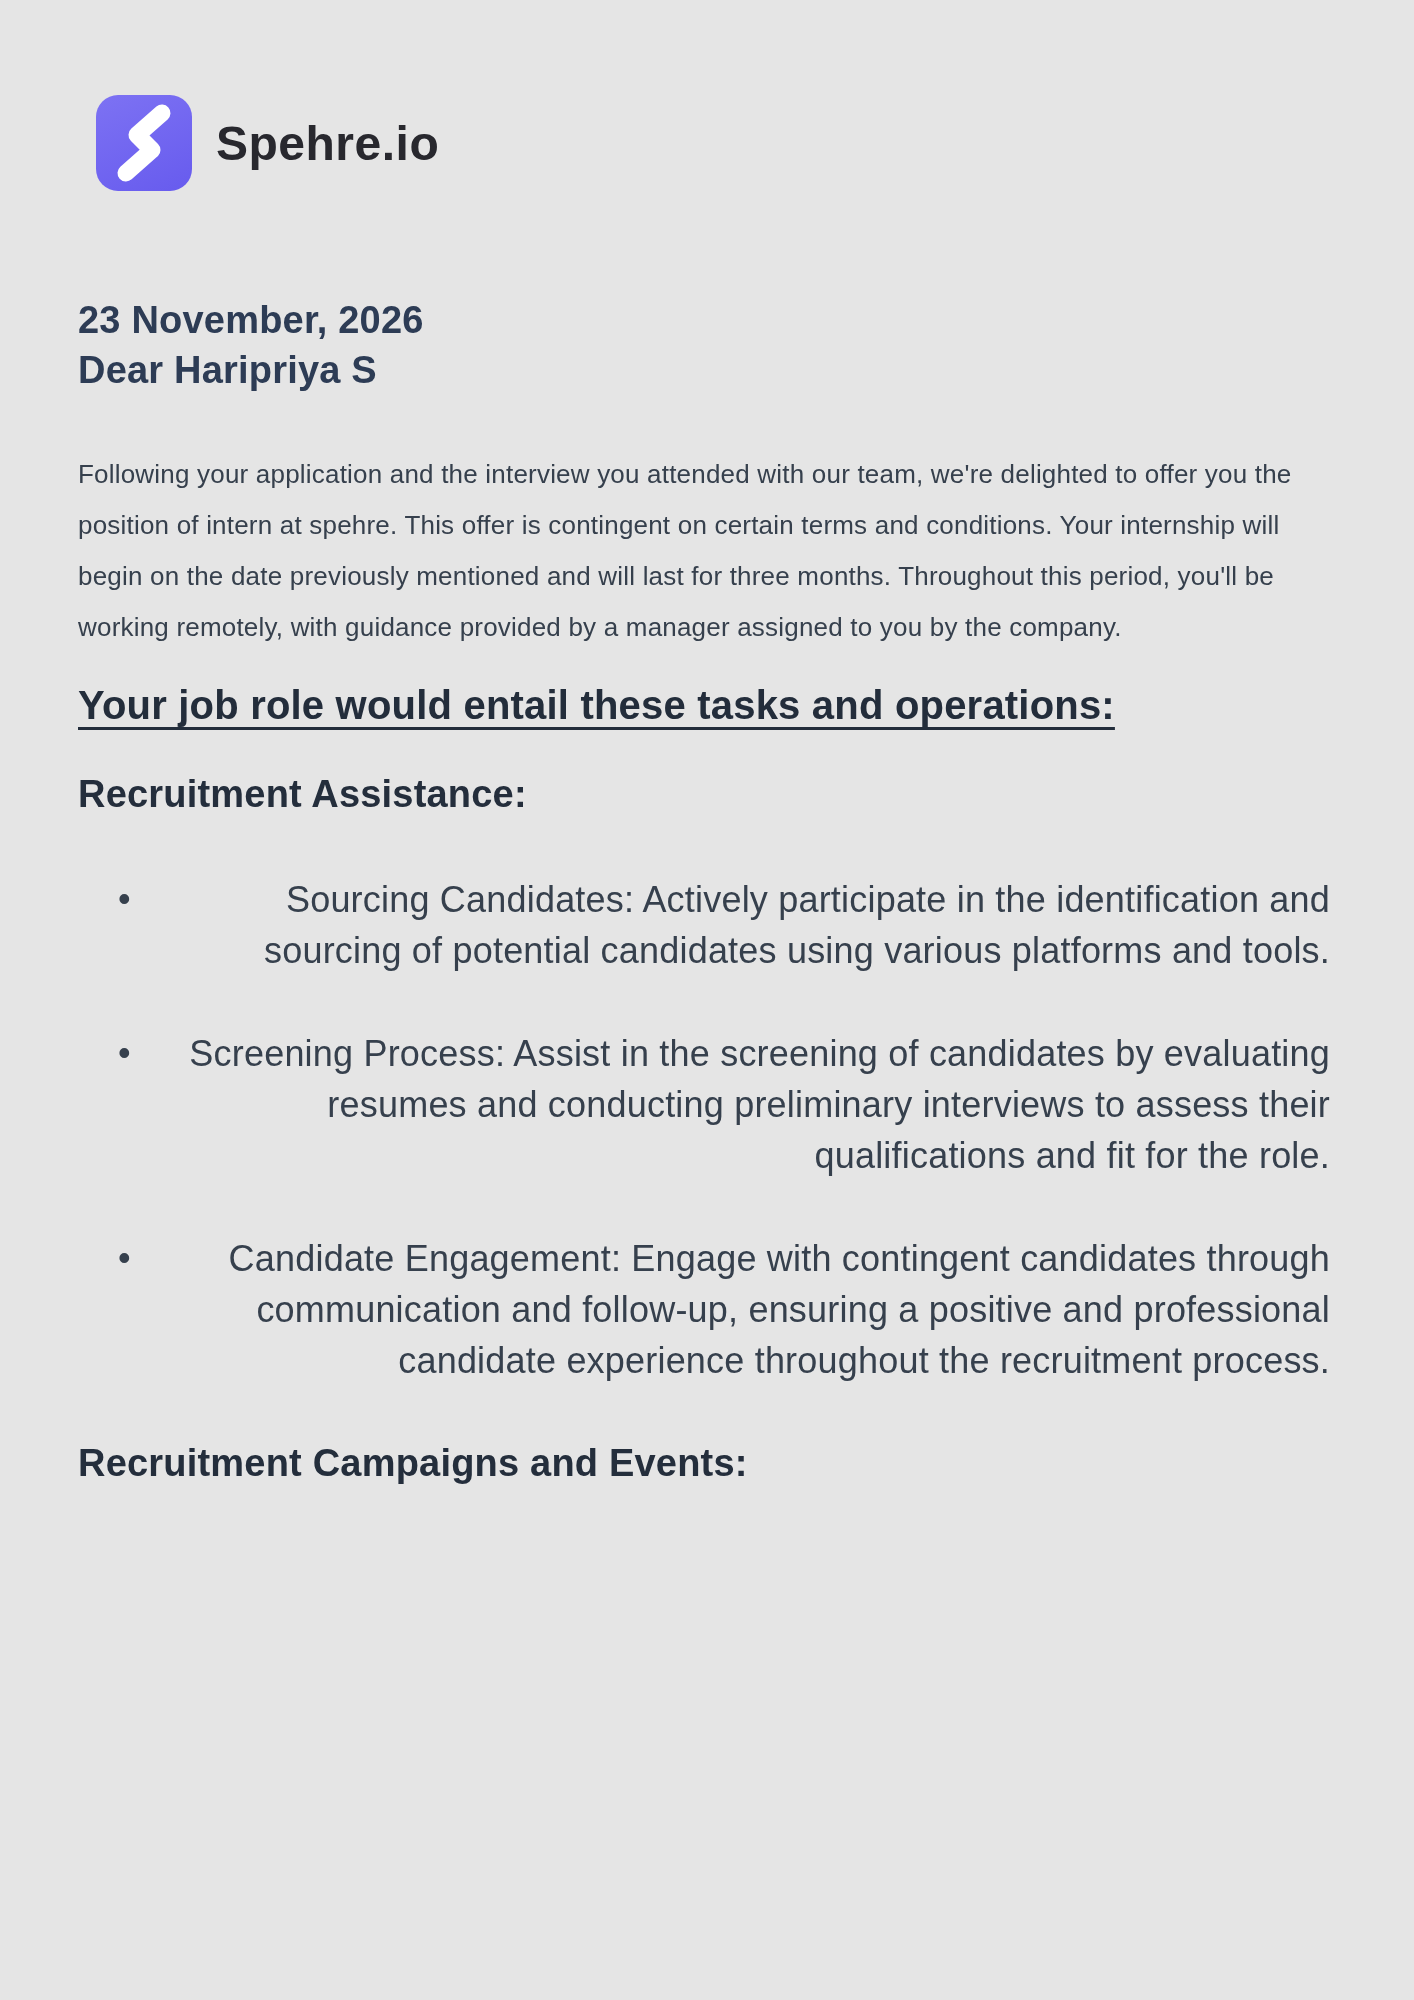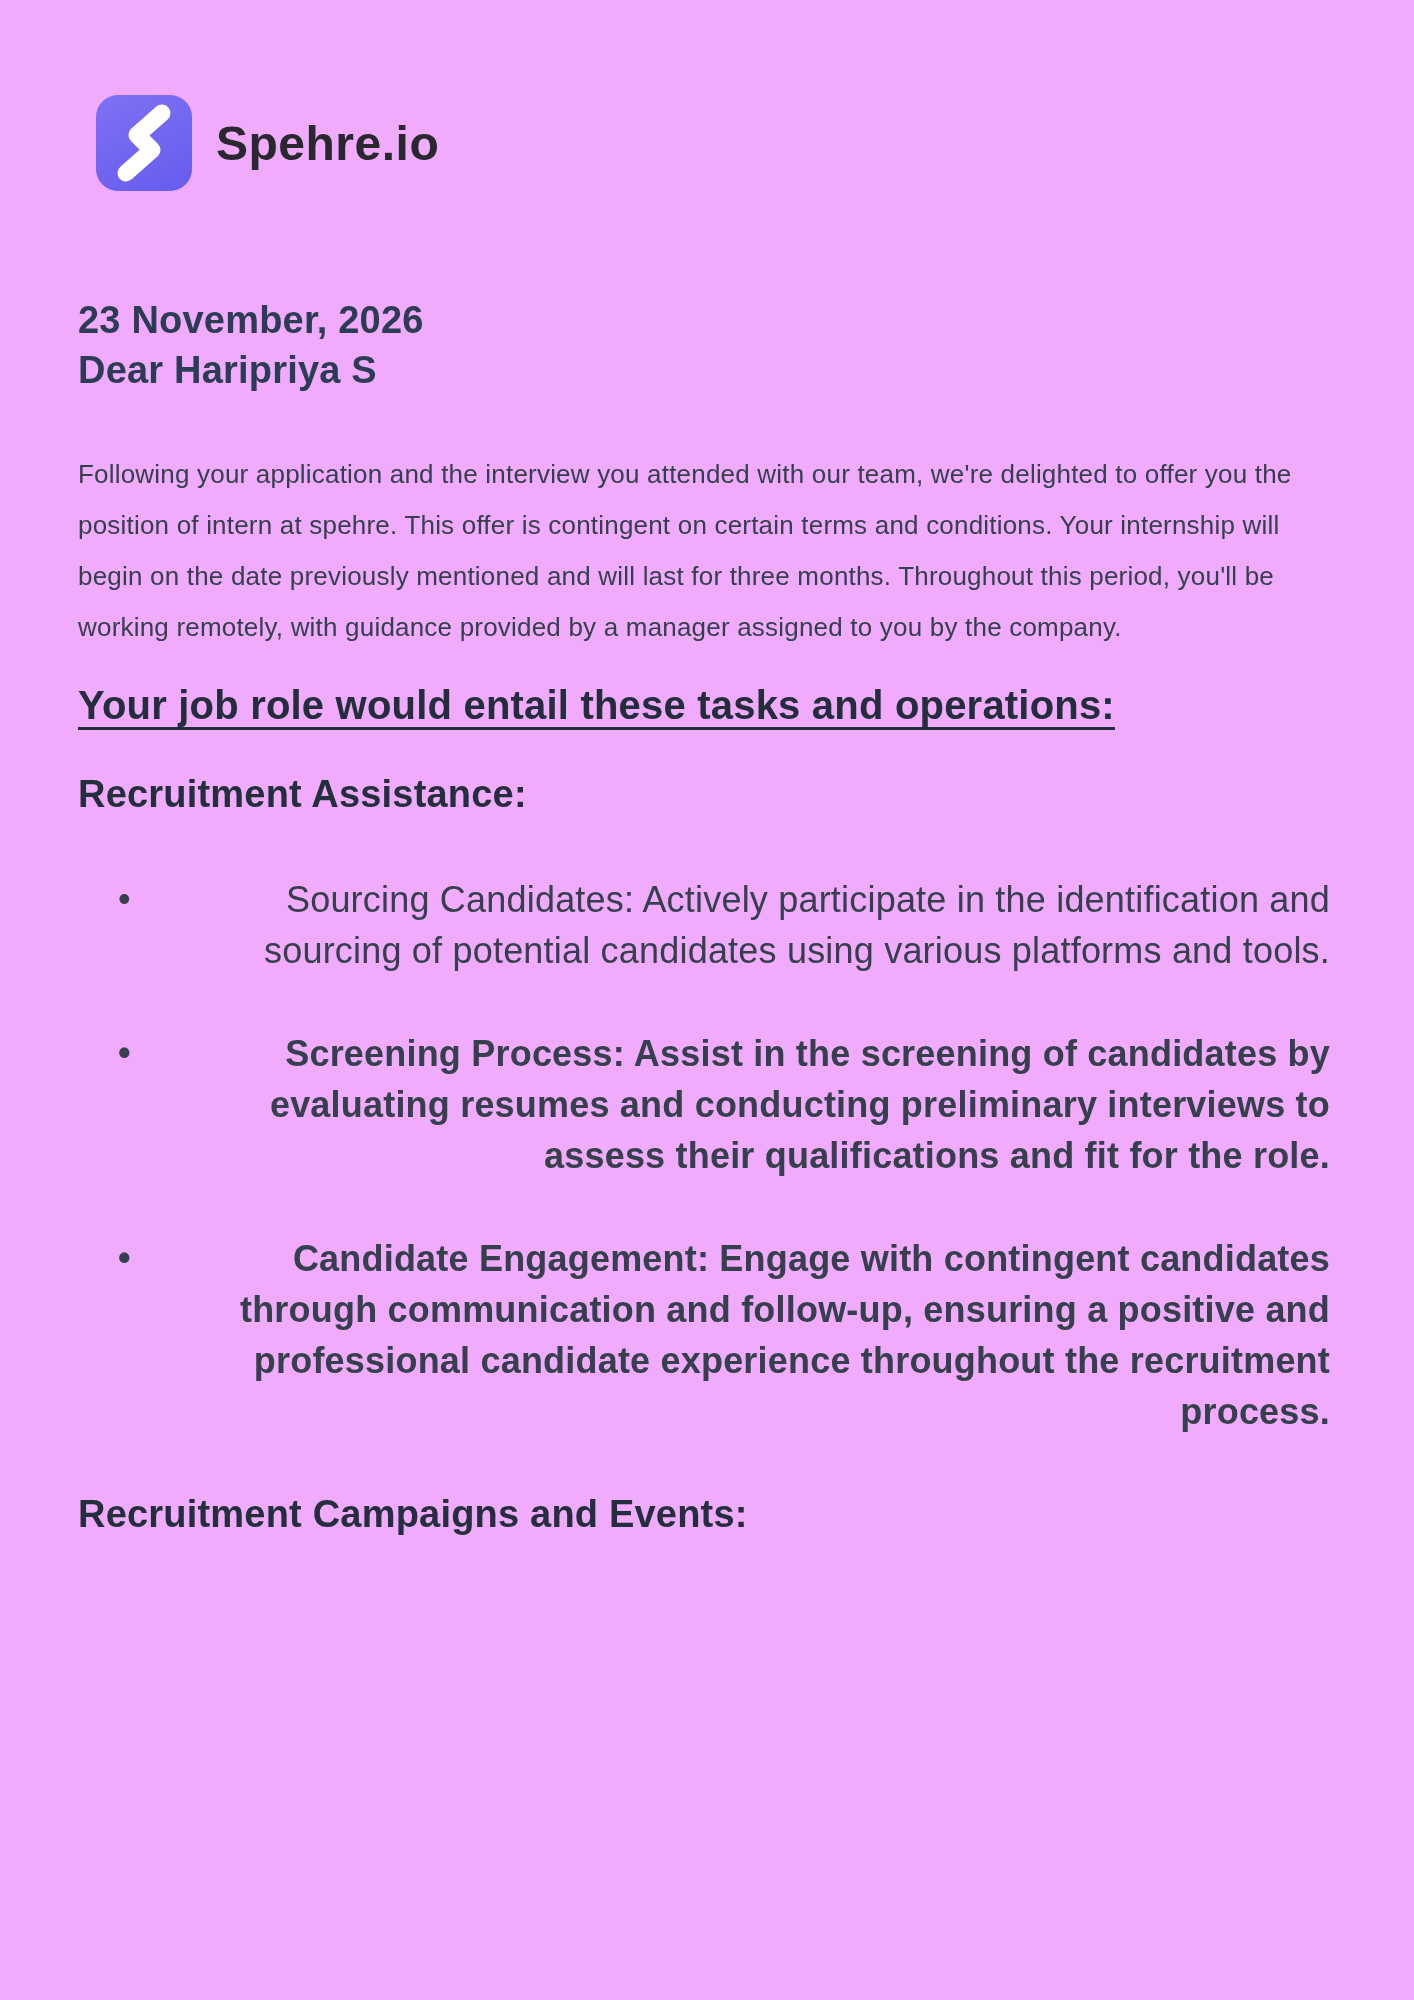--- a/index.html
+++ b/index.html
@@ -11,21 +11,21 @@
   body {
     width: 1414px;
     height: 2000px;
     overflow: hidden;
     font-family: "Liberation Sans", sans-serif;
   }
   .letter-page {
     width: 1414px;
     height: 2000px;
     padding: 95px 84px 0 78px;
-    background: #f0abfc;
+    background: #e5e5e5;
   }
   .logo-row {
     display: flex;
     align-items: center;
     gap: 24px;
     margin-left: 18px;
   }
   .logo-mark {
     width: 96px;
     height: 96px;
@@ -96,21 +96,21 @@
   .bullet-item {
     position: relative;
     padding-left: 72px;
     font-size: 36px;
     font-weight: 400;
     color: #36404d;
     line-height: 51px;
     letter-spacing: 0.2px;
     max-width: 1252px;
   }
-  .bullet-item + .bullet-item { margin-top: 52px; font-weight: bold; }
+  .bullet-item + .bullet-item { margin-top: 52px; }
   .bullet-item::before {
     content: "\2022";
     position: absolute;
     left: 40px;
     top: -1px;
     font-size: 36px;
     color: #36404d;
   }
 </style>
 </head>

